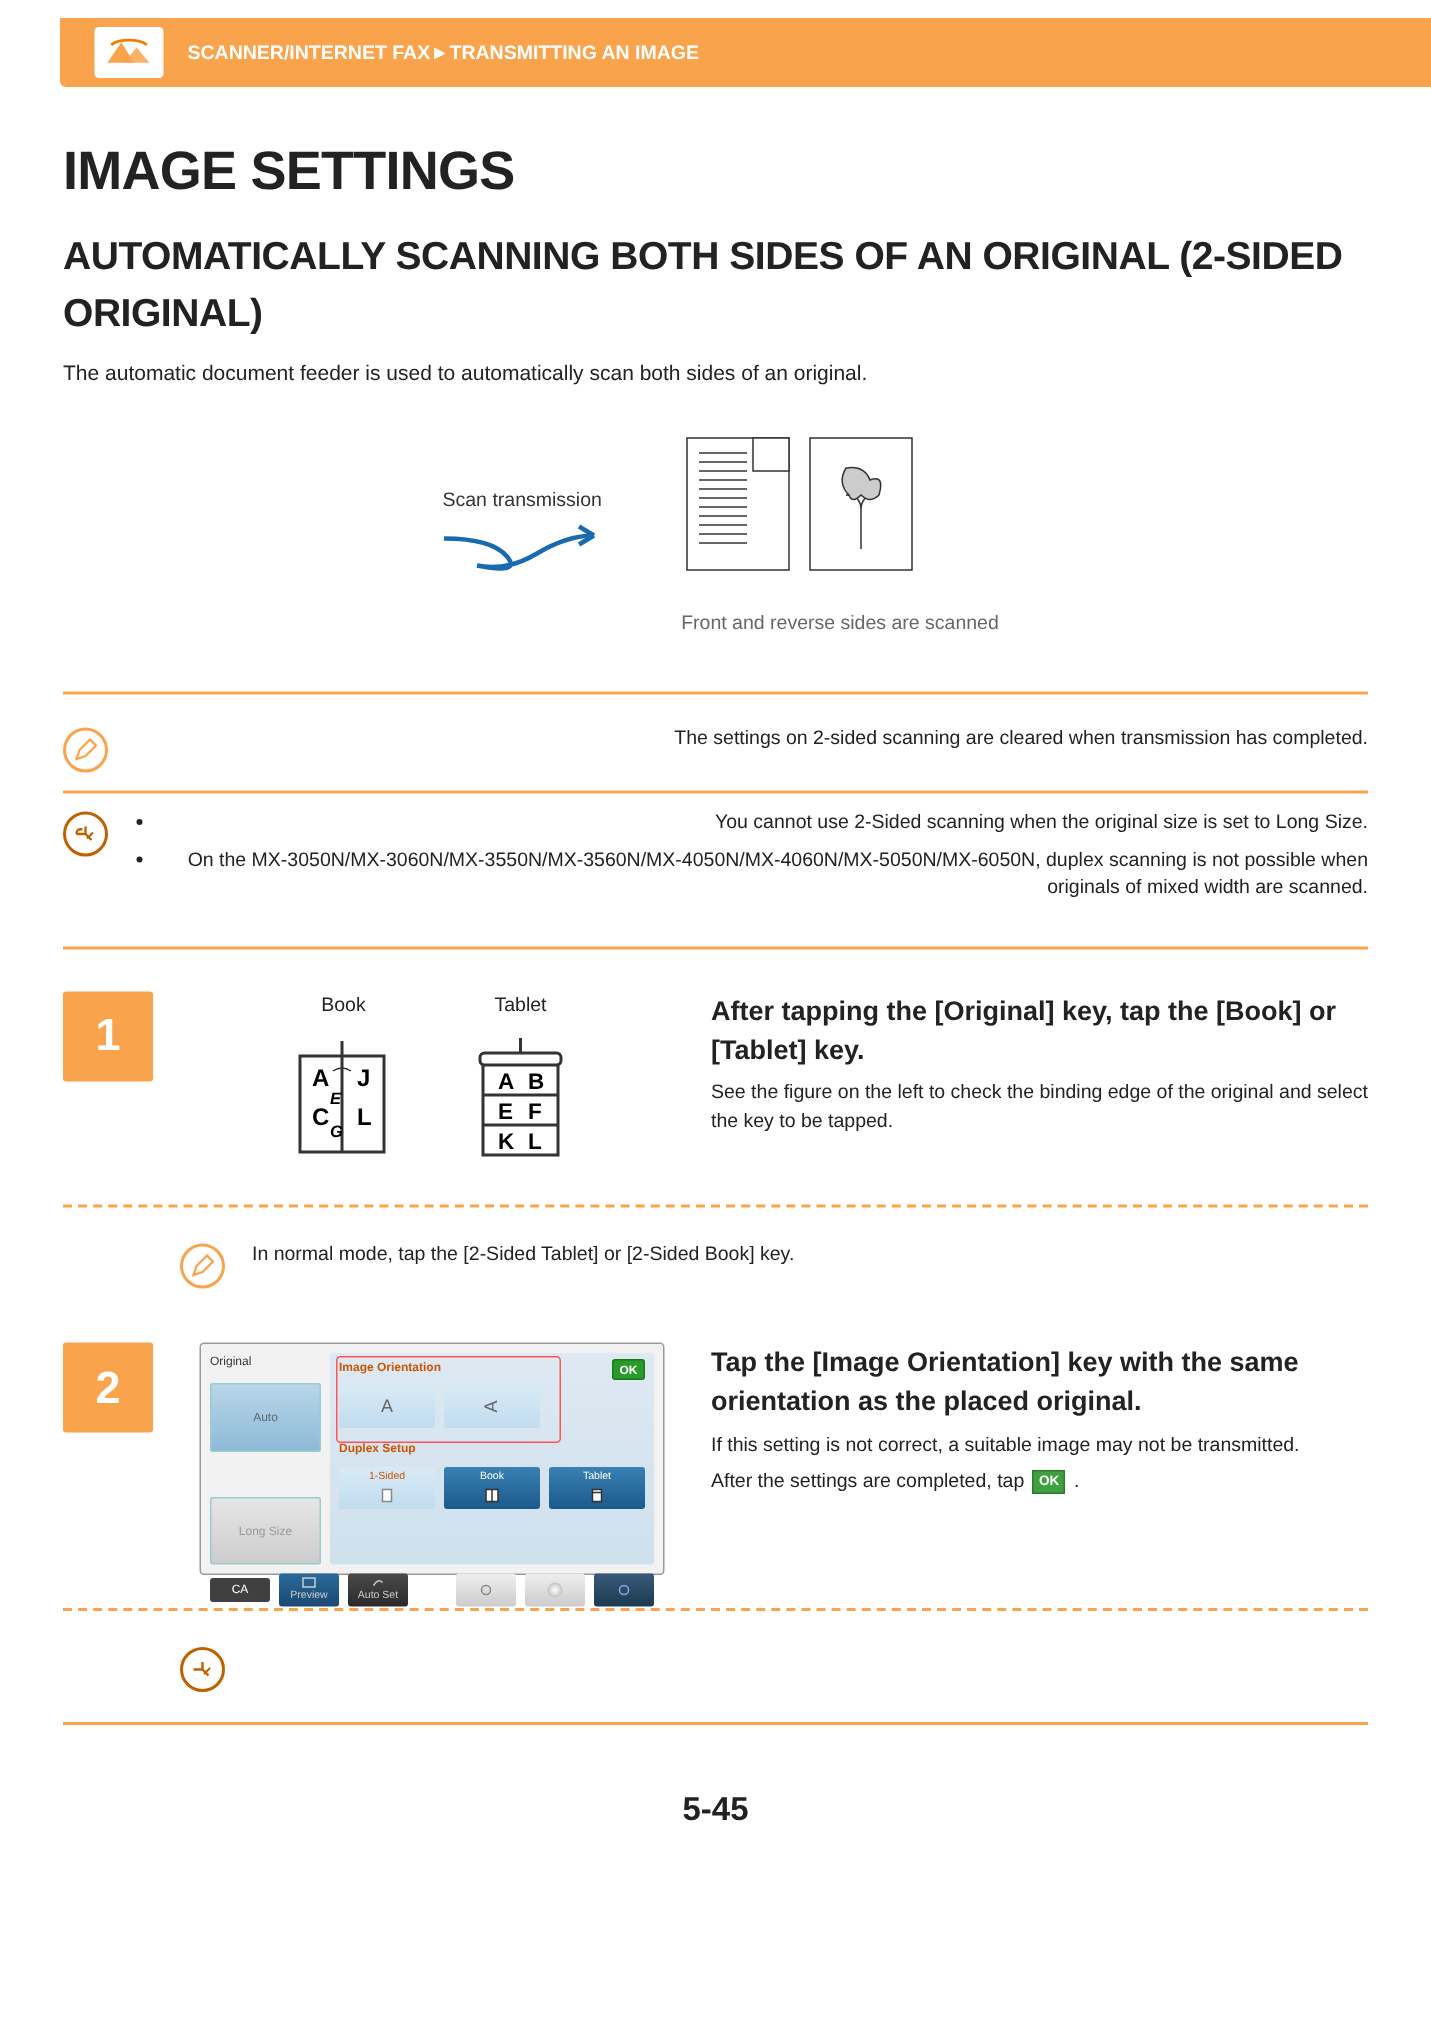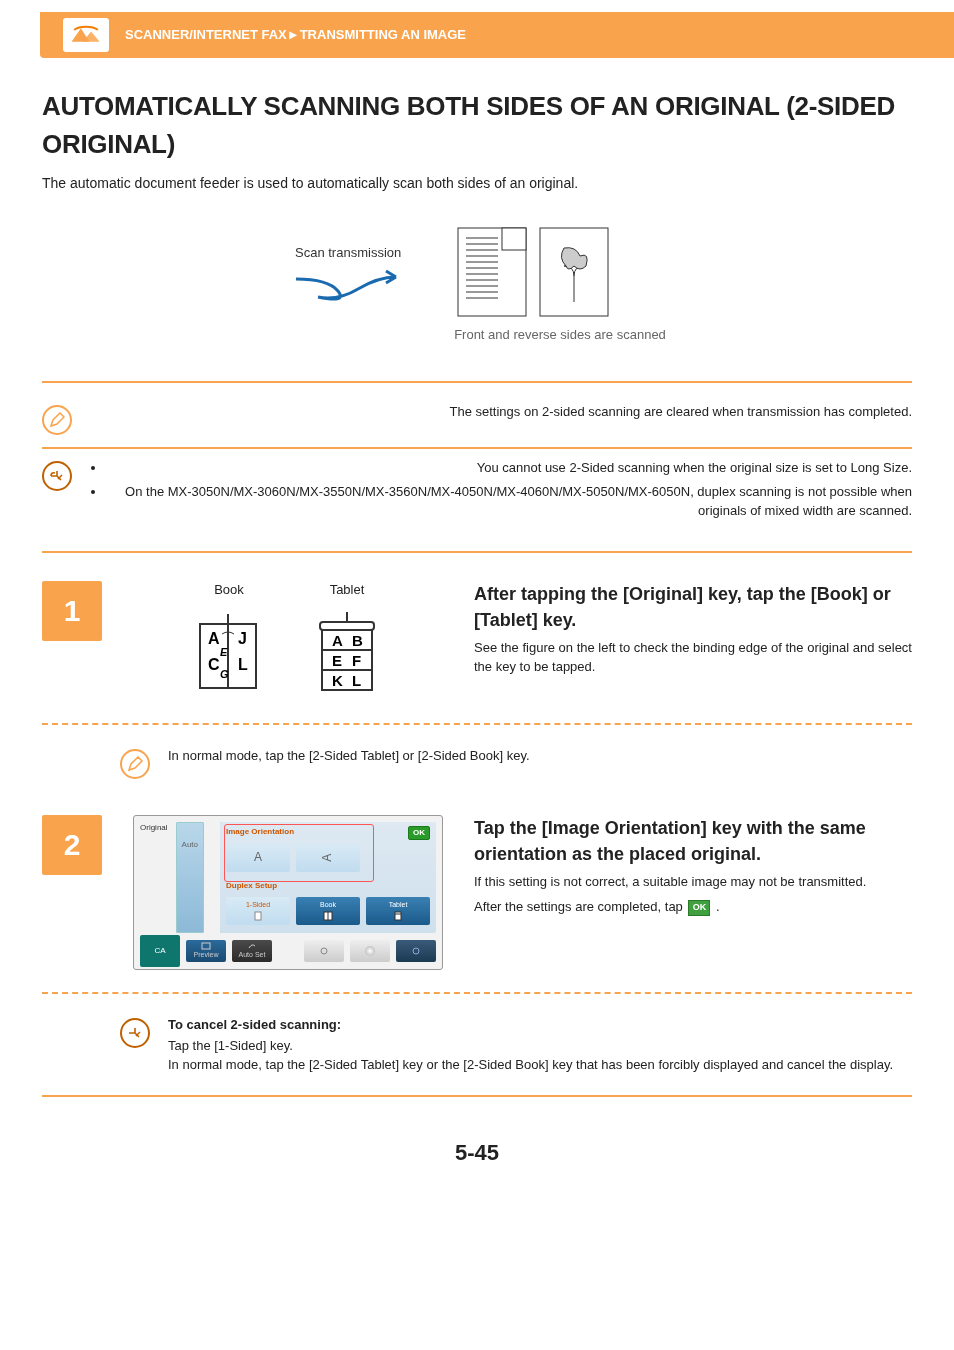--- a/index.html
+++ b/index.html
@@ -52,21 +52,21 @@
   .intro{margin:0 0 30px 0}
   
   .scan-row{
     display:flex;
     justify-content:center;
     align-items:flex-start;
     gap:46px;
     margin-bottom:36px;
   }
   .scan-col{text-align:center}
-  .capbox{font-size:13px;margin-top:6px;color:#666}
+  .capbox{font-size:13px;margin-top:22px;color:#666}
   
   .note-row{
     display:flex;
     align-items:flex-start;
     gap:18px;
     margin:8px 0 12px 0;
   }
   .note-icon{
     width:30px;height:30px;flex:0 0 30px;
     border:2px solid var(--orange);border-radius:50%;
@@ -108,21 +108,21 @@
   .panel{
     width:310px;height:155px;
     border:1px solid #999;border-radius:3px;
     background:#f2f2f2;
     position:relative;
     font-size:9px;color:#666;
     padding:6px;
     display:flex;flex-direction:column;gap:6px;
   }
   .panel-top{display:flex;gap:6px}
-  .panel-left{width:74px;display:flex;flex-direction:row;gap:8px}
+  .panel-left{width:74px;display:flex;flex-direction:column;gap:8px}
   .panel-chip{
     border-radius:2px;padding:17px 6px;text-align:center;font-size:8px;
     background:linear-gradient(#b9d7ea,#8cb9d7);
     box-shadow:inset 0 0 0 1px #9cc;
   }
   .panel-chip.gray{background:linear-gradient(#e6e6e6,#ccc);color:#999}
   .panel-main{
     flex:1;background:linear-gradient(#dee9f2,#cfe0ed);
     border-radius:2px;padding:4px 6px;
     display:flex;flex-direction:column;gap:4px;
@@ -144,21 +144,21 @@
   .mini-btn svg{width:12px;height:12px}
   .panel-ok{
     position:absolute;right:6px;top:4px;width:22px;height:14px;
     background:#2a9a2a;color:#fff;font-size:8px;font-weight:700;
     display:flex;align-items:center;justify-content:center;
     border:1px solid #1a7a1a;border-radius:2px;
   }
   .panel-bottom{
     display:flex;gap:6px;height:24px;align-items:center;color:#fff;
   }
-  .panel-bottom .ca{background:#0f766e;width:40px;height:32px;font-size:8px;
+  .panel-bottom .ca{background:#404040;width:40px;height:16px;font-size:8px;
     display:flex;align-items:center;justify-content:center;border-radius:2px}
   .panel-bottom .bbtn{
     width:40px;height:22px;background:linear-gradient(#2a6a9a,#1a4a72);
     display:flex;flex-direction:column;align-items:center;justify-content:center;
     font-size:7px;border-radius:2px;color:#ccc;
   }
   .panel-bottom .bbtn.dk{background:linear-gradient(#4a4a4a,#2a2a2a)}
   .panel-bottom .spacer{flex:1}
   .panel-bottom .round{
     width:40px;height:22px;background:linear-gradient(#eee,#ccc);border-radius:2px;
@@ -189,20 +189,21 @@
         <path d="M16 22 L26 10 L36 22 Z" fill="#f9a34d" opacity="0.85"></path>
         <path d="M6 8 C12 3 28 3 34 8" stroke="#f47c00" stroke-width="2.2" fill="none"></path>
       </svg>
     </div>
     <span>SCANNER/INTERNET FAX</span>
     <span>►</span>
     <span>TRANSMITTING AN IMAGE</span>
   </div>
 
   <div class="content">
+    <h1>IMAGE SETTINGS</h1>
     <h2>AUTOMATICALLY SCANNING BOTH SIDES OF AN ORIGINAL (2-SIDED ORIGINAL)</h2>
     <p class="intro">The automatic document feeder is used to automatically scan both sides of an original.</p>
 
     <div class="scan-row">
       <div class="scan-col" style="padding-top:14px">
         <div class="capbox" style="color:#333;margin-bottom:4px">Scan transmission</div>
         <svg width="120" height="40" viewBox="0 0 120 40">
           <path d="M8 12 Q40 12 50 24 Q60 36 30 30 Q50 34 70 22 Q90 10 108 10" stroke="#1a6aaf" stroke-width="3" fill="none"></path>
           <path d="M108 10 L98 4 M108 10 L98 16" stroke="#1a6aaf" stroke-width="3" fill="none"></path>
         </svg>
@@ -413,23 +414,18 @@
     <hr class="dashed-hr">
 
     <div class="cancel-box">
       <div style="width:60px"></div>
       <div class="note-icon hand">
         <svg width="16" height="16" viewBox="0 0 16 16">
             <path d="M2 8 L8 8 M8 8 L8 3 M8 8 L12 12" stroke="currentColor" stroke-width="1.6" fill="none"></path>
             <path d="M13 7 L9 11" stroke="currentColor" stroke-width="1.4"></path>
           </svg>
       </div>
-      <div class="cancel-body">
-        <div class="title">To cancel 2-sided scanning:</div>
-        <div>Tap the [1-Sided] key.</div>
-        <div>In normal mode, tap the [2-Sided Tablet] key or the [2-Sided Book] key that has been forcibly displayed and cancel the display.</div>
-      </div>
     </div>
     <hr class="section-rule">
 
     <div class="page-num">5-45</div>
   </div>
 </div>
 
 </body></html>

